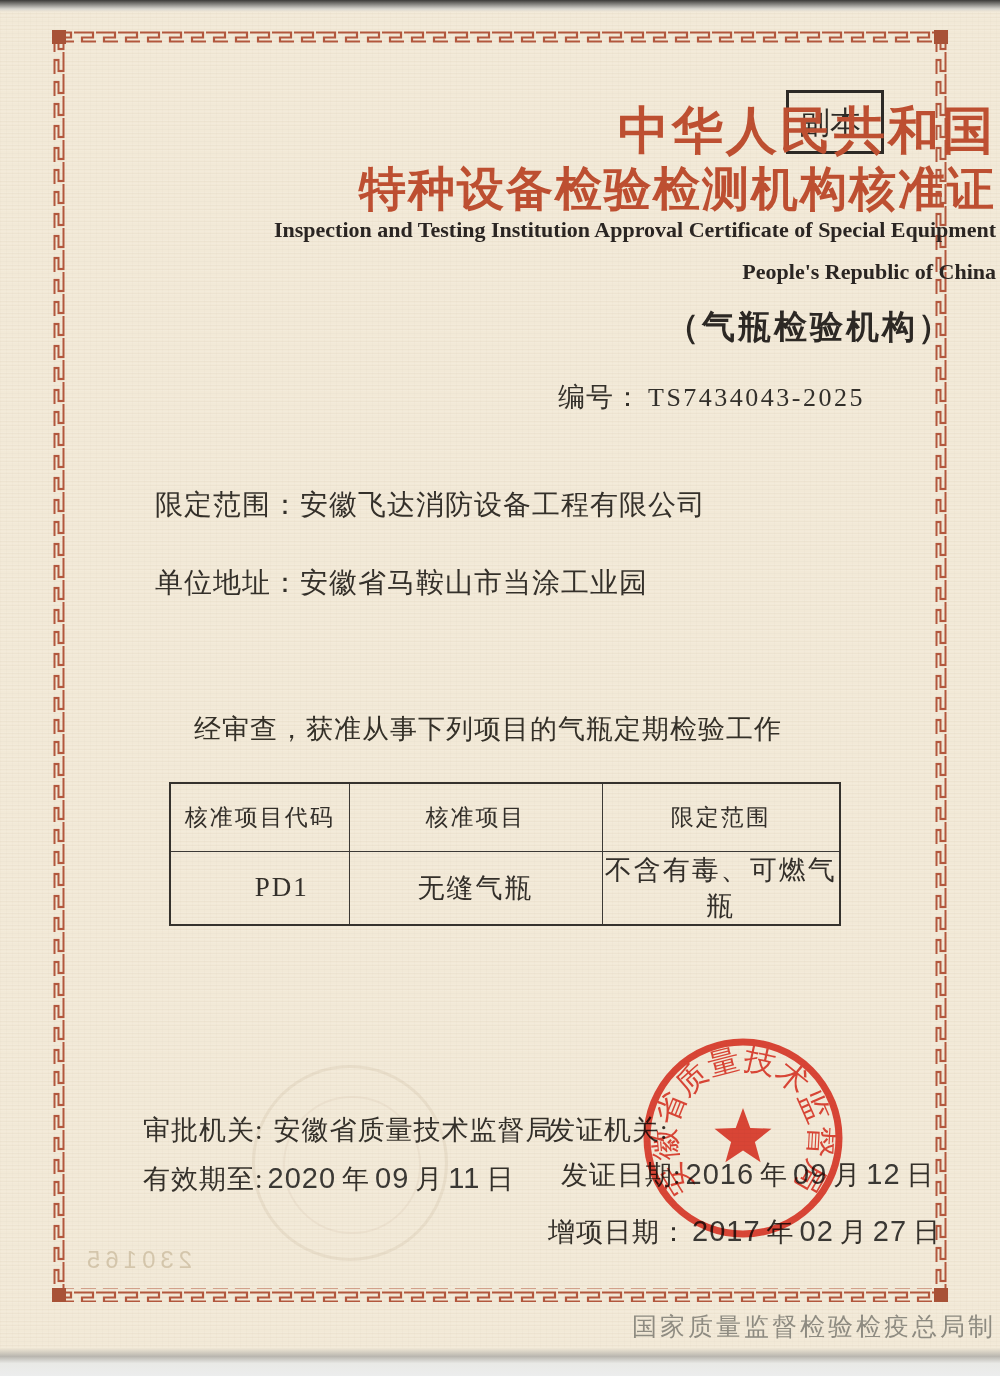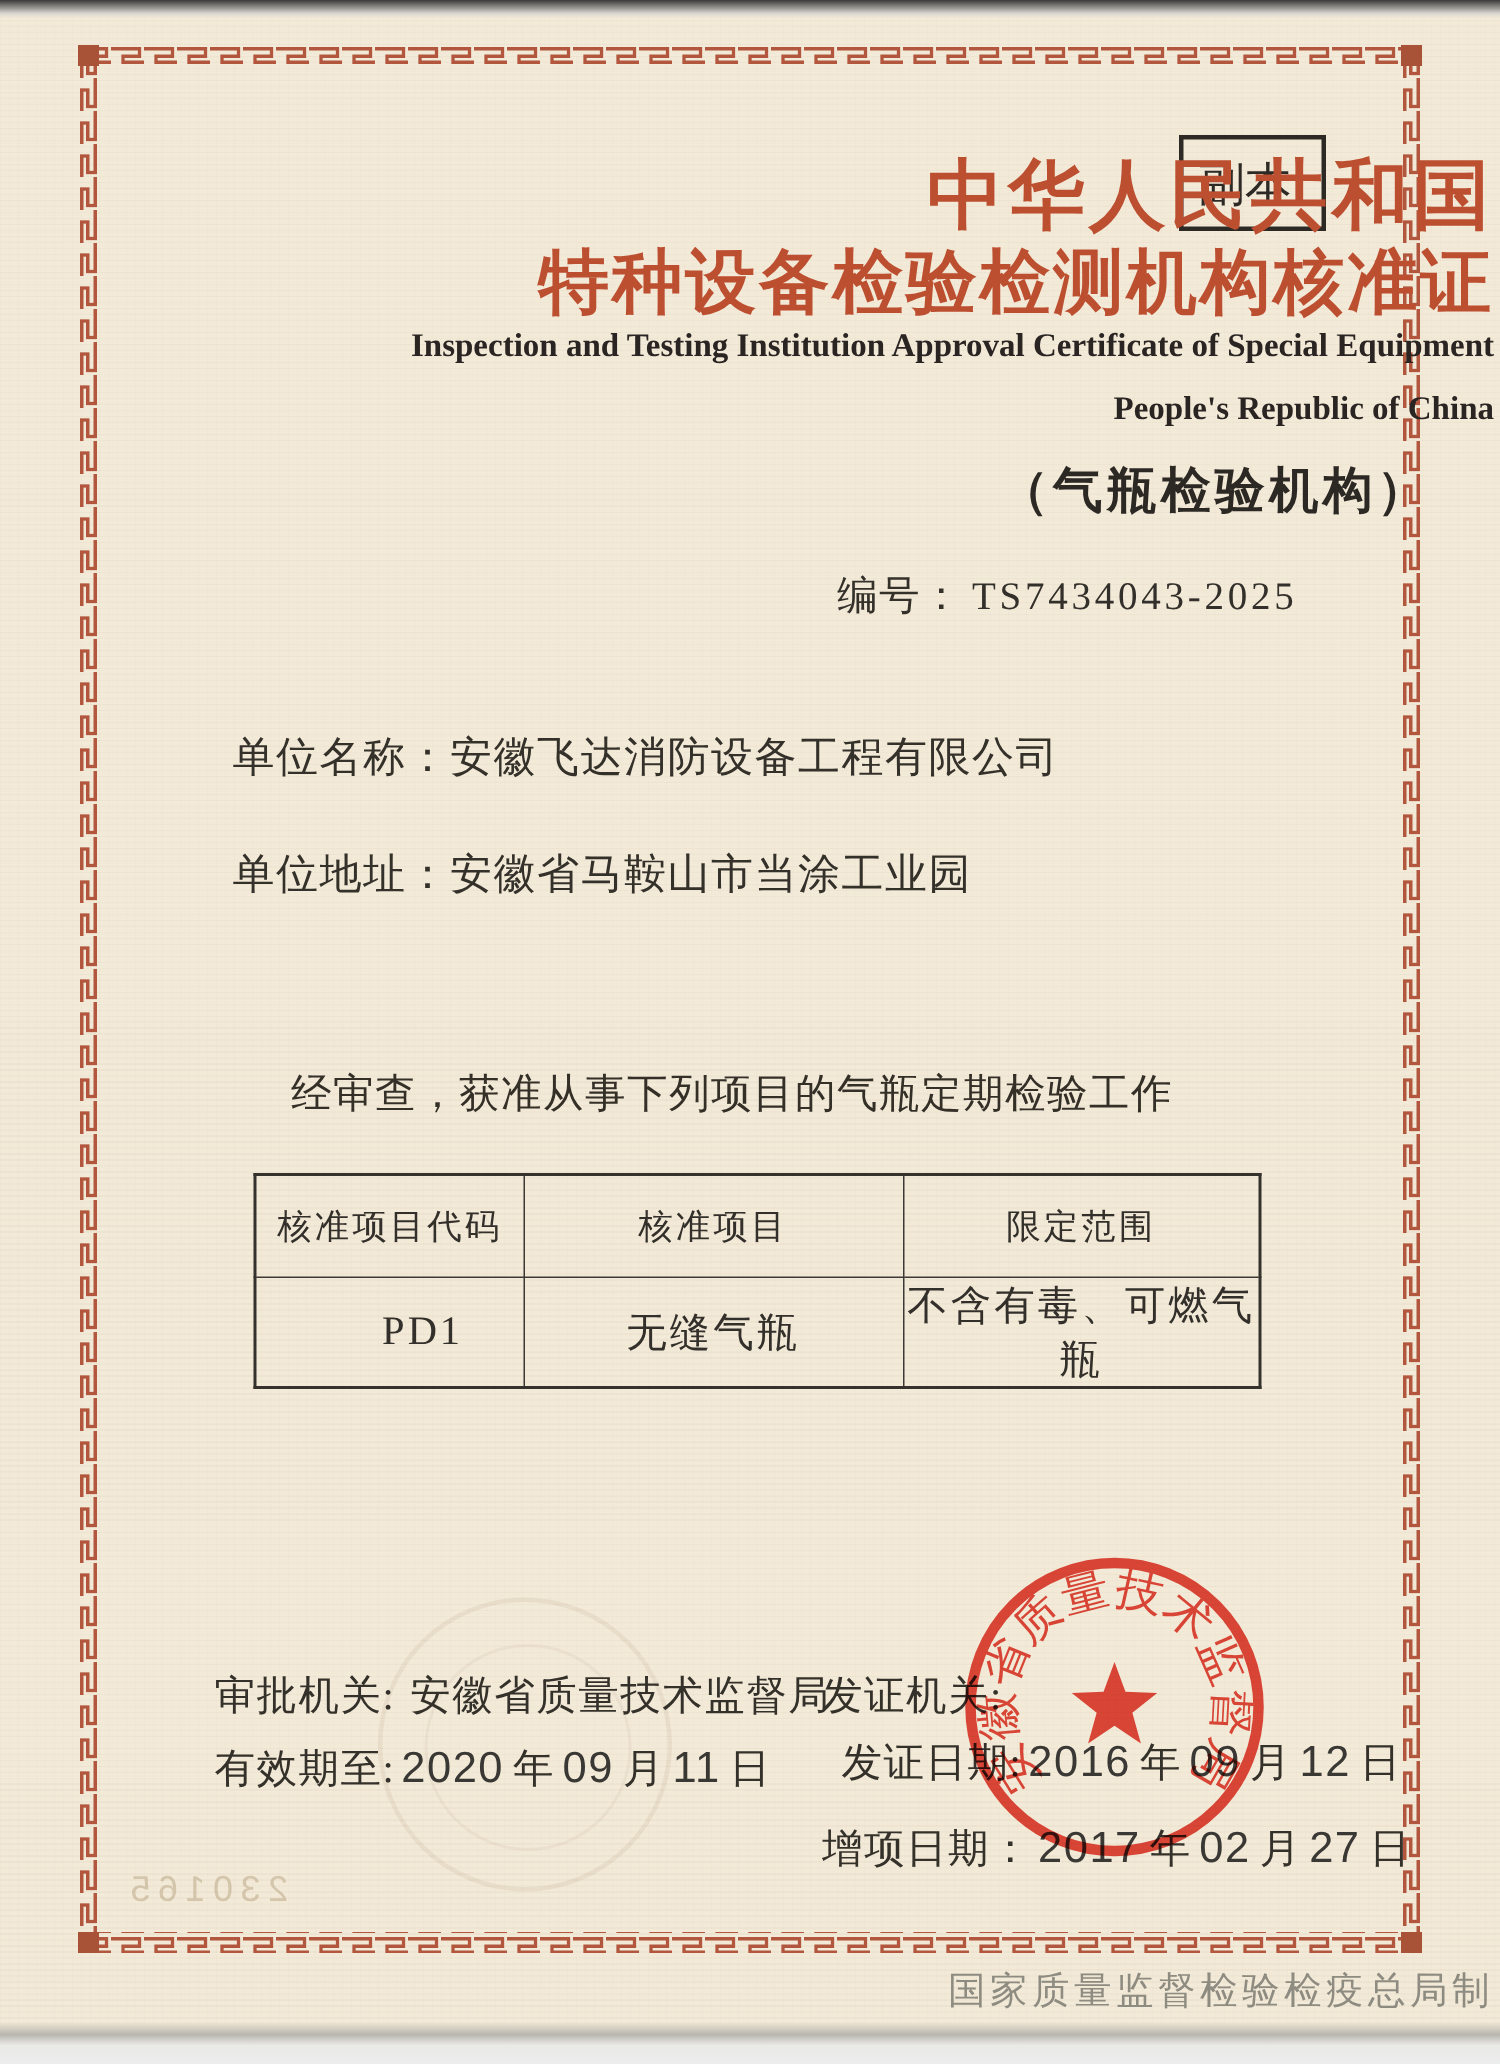--- a/index.html
+++ b/index.html
@@ -131,21 +131,21 @@
 <div class="abs centered title-cn-2">特种设备检验检测机构核准证</div>
 <div class="abs centered title-en title-en-1">Inspection and Testing Institution Approval Certificate of Special Equipment</div>
 <div class="abs centered title-en title-en-2">People's Republic of China</div>
 <div class="abs centered subtitle">（气瓶检验机构）</div>
 
 <div class="abs cert-no">
   <span class="lbl">编号：</span><span class="val">TS7434043-2025</span>
 </div>
 
 <div class="abs field unit-name">
-  <span>单位名称：</span><span>安徽飞达消防设备工程有限公司</span>
+  <span>限定范围：</span><span>安徽飞达消防设备工程有限公司</span>
 </div>
 <div class="abs field unit-address">
   <span>单位地址：</span><span>安徽省马鞍山市当涂工业园</span>
 </div>
 
 <div class="abs statement">经审查，获准从事下列项目的气瓶定期检验工作</div>
 
 <table class="approval">
   <colgroup>
       <col style="width:179px">

